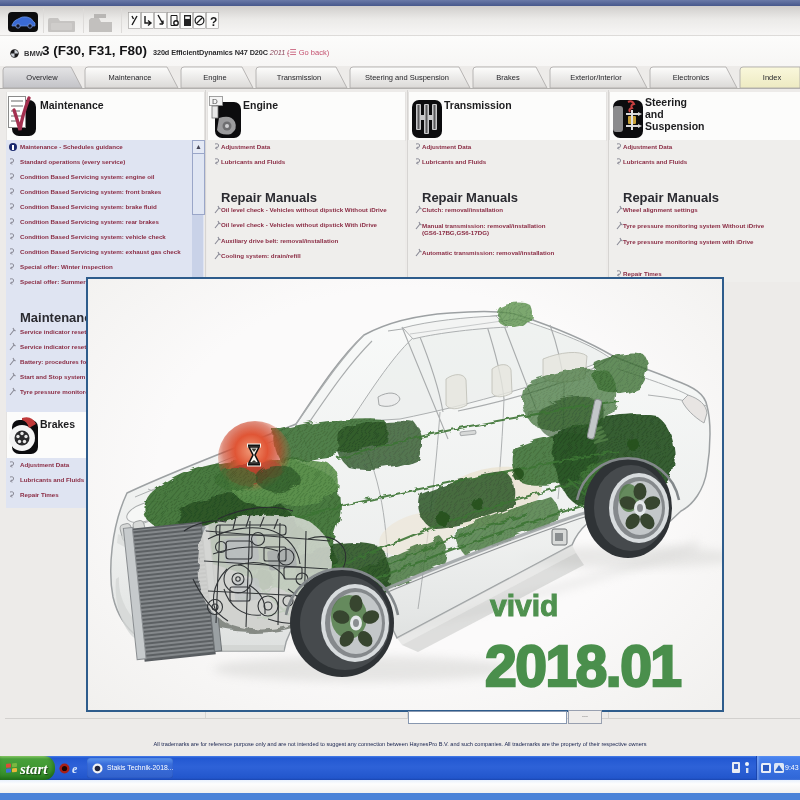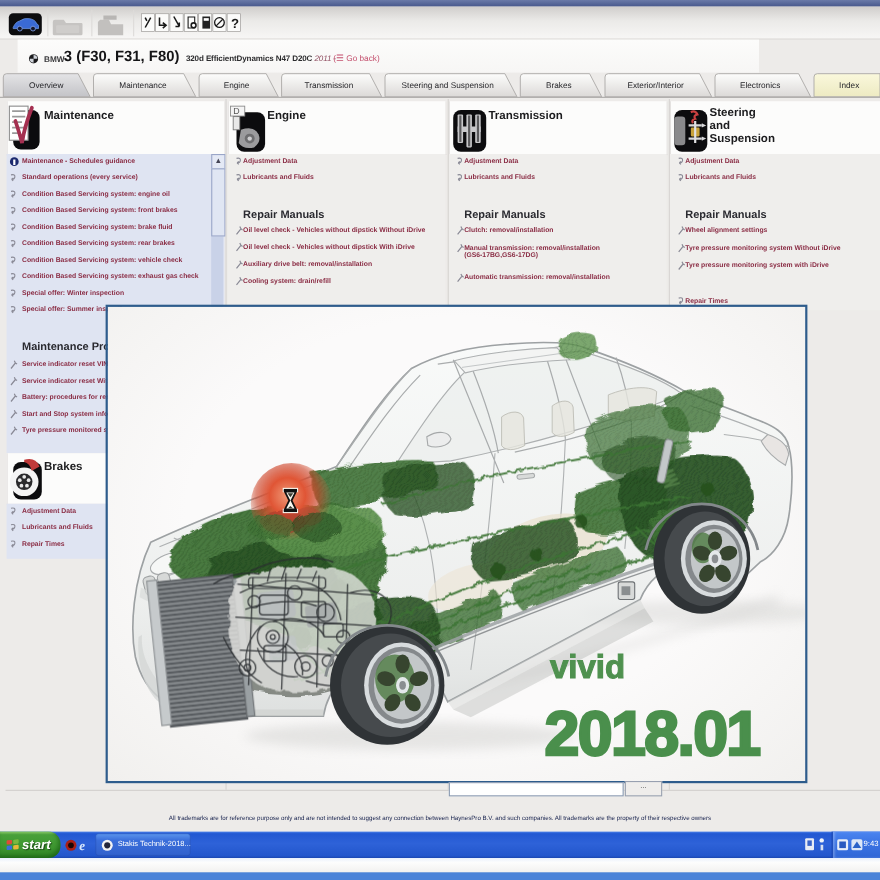--- a/index.html
+++ b/index.html
@@ -3,41 +3,41 @@
 <style>
   html,body{margin:0;padding:0;width:800px;height:800px;overflow:hidden;
     font-family:"Liberation Sans",sans-serif;background:#edebe9;}
   .abs{position:absolute;}
   #page{position:relative;width:800px;height:800px;}
   
   #titlebar{left:0;top:0;width:800px;height:6px;background:linear-gradient(#6a7aa8,#47588c);}
   #toolbar{left:0;top:6px;width:800px;height:29px;background:linear-gradient(#d0cecc 0%,#ebeae8 45%,#f7f6f5 100%);border-bottom:1px solid #dddbd9;}
   #carbtn{left:8px;top:6px;width:30px;height:20px;background:#0c0c0e;border-radius:4px;}
   .tbsep{top:3px;width:1px;height:24px;background:#dddbd9;}
-  #infobar{left:16px;top:36px;width:674px;height:30px;background:linear-gradient(#fcfcfb,#f7f6f5);}
+  #infobar{left:0;top:36px;width:800px;height:30px;background:linear-gradient(#fcfcfb,#f7f6f5);}
   
   #content{left:0;top:90px;width:800px;height:666px;background:#edebe9;}
   .colsep{top:0px;width:1px;height:628px;background:#d6d4d2;}
   .hdrbox{background:#fcfcfb;border:1px solid #e4e2e0;border-top:none;}
   .coltitle{font-weight:bold;font-size:10.5px;color:#1c1c1e;letter-spacing:0px;}
   .list1{background:#dfe4f2;}
   .list2{background:#efeeec;}
   .row{position:absolute;font-size:6.2px;font-weight:bold;color:#8a2c44;white-space:nowrap;}
-  .grph{position:absolute;font-size:10px;font-weight:bold;color:#2a2a30;white-space:nowrap;}
+  .grph{position:absolute;font-size:13px;font-weight:bold;color:#2a2a30;white-space:nowrap;}
   
-  #overlay{left:96px;top:277px;width:634px;height:431px;border:2px solid #2e5c8c;
+  #overlay{left:86px;top:277px;width:634px;height:431px;border:2px solid #2e5c8c;
      background:radial-gradient(ellipse at 50% 45%, #fbfafa 55%, #f1f0ee 100%);}
   
   #disc{left:0;top:741px;width:800px;text-align:center;font-size:5.6px;color:#16214d;}
   #taskbar{left:0;top:756px;width:800px;height:24px;
      background:linear-gradient(#4a80e8 0%,#2258d2 8%,#2e62d8 45%,#2256cc 92%,#1a46b0 100%);}
   #startbtn{left:0;top:0px;width:55px;height:24px;border-radius:0 11px 11px 0;
      background:linear-gradient(#8fce6c 0%,#48a03a 12%,#3d9630 60%,#2e8424 100%);
      box-shadow:inset -2px -2px 4px rgba(0,60,0,.4);}
-  #startbtn span{position:absolute;left:20px;top:5px;color:#fff;font-weight:bold;font-style:italic;font-size:12px;text-shadow:1px 1px 1px rgba(0,0,0,.5);}
+  #startbtn span{position:absolute;left:20px;top:5px;color:#fff;font-weight:bold;font-style:italic;font-size:15px;text-shadow:1px 1px 1px rgba(0,0,0,.5);font-family:Liberation Serif, serif;}
   #taskbtn{left:87px;top:2px;width:86px;height:20px;border-radius:3px;
      background:linear-gradient(#5a94ec,#3a6edb 30%,#3161cc);box-shadow:inset 0 0 1px #1a3a90;}
   #tray{left:756px;top:0;width:44px;height:24px;background:linear-gradient(#4a84f0 0%,#3a72e2 50%,#2f66d6 100%);border-left:1px solid #1a46b0;box-shadow:inset 2px 0 2px rgba(255,255,255,0.25);}
   #whitestrip{left:0;top:780px;width:800px;height:13px;background:linear-gradient(#e8f0fc 0%, #fdfdfd 30%, #f2f1ef 100%);}
   #bluestrip{left:0;top:793px;width:800px;height:7px;background:#4b83d8;}
 </style></head>
 <body>
 <div id="page">
   <div class="abs" id="titlebar"></div>
   <div class="abs" id="toolbar">

